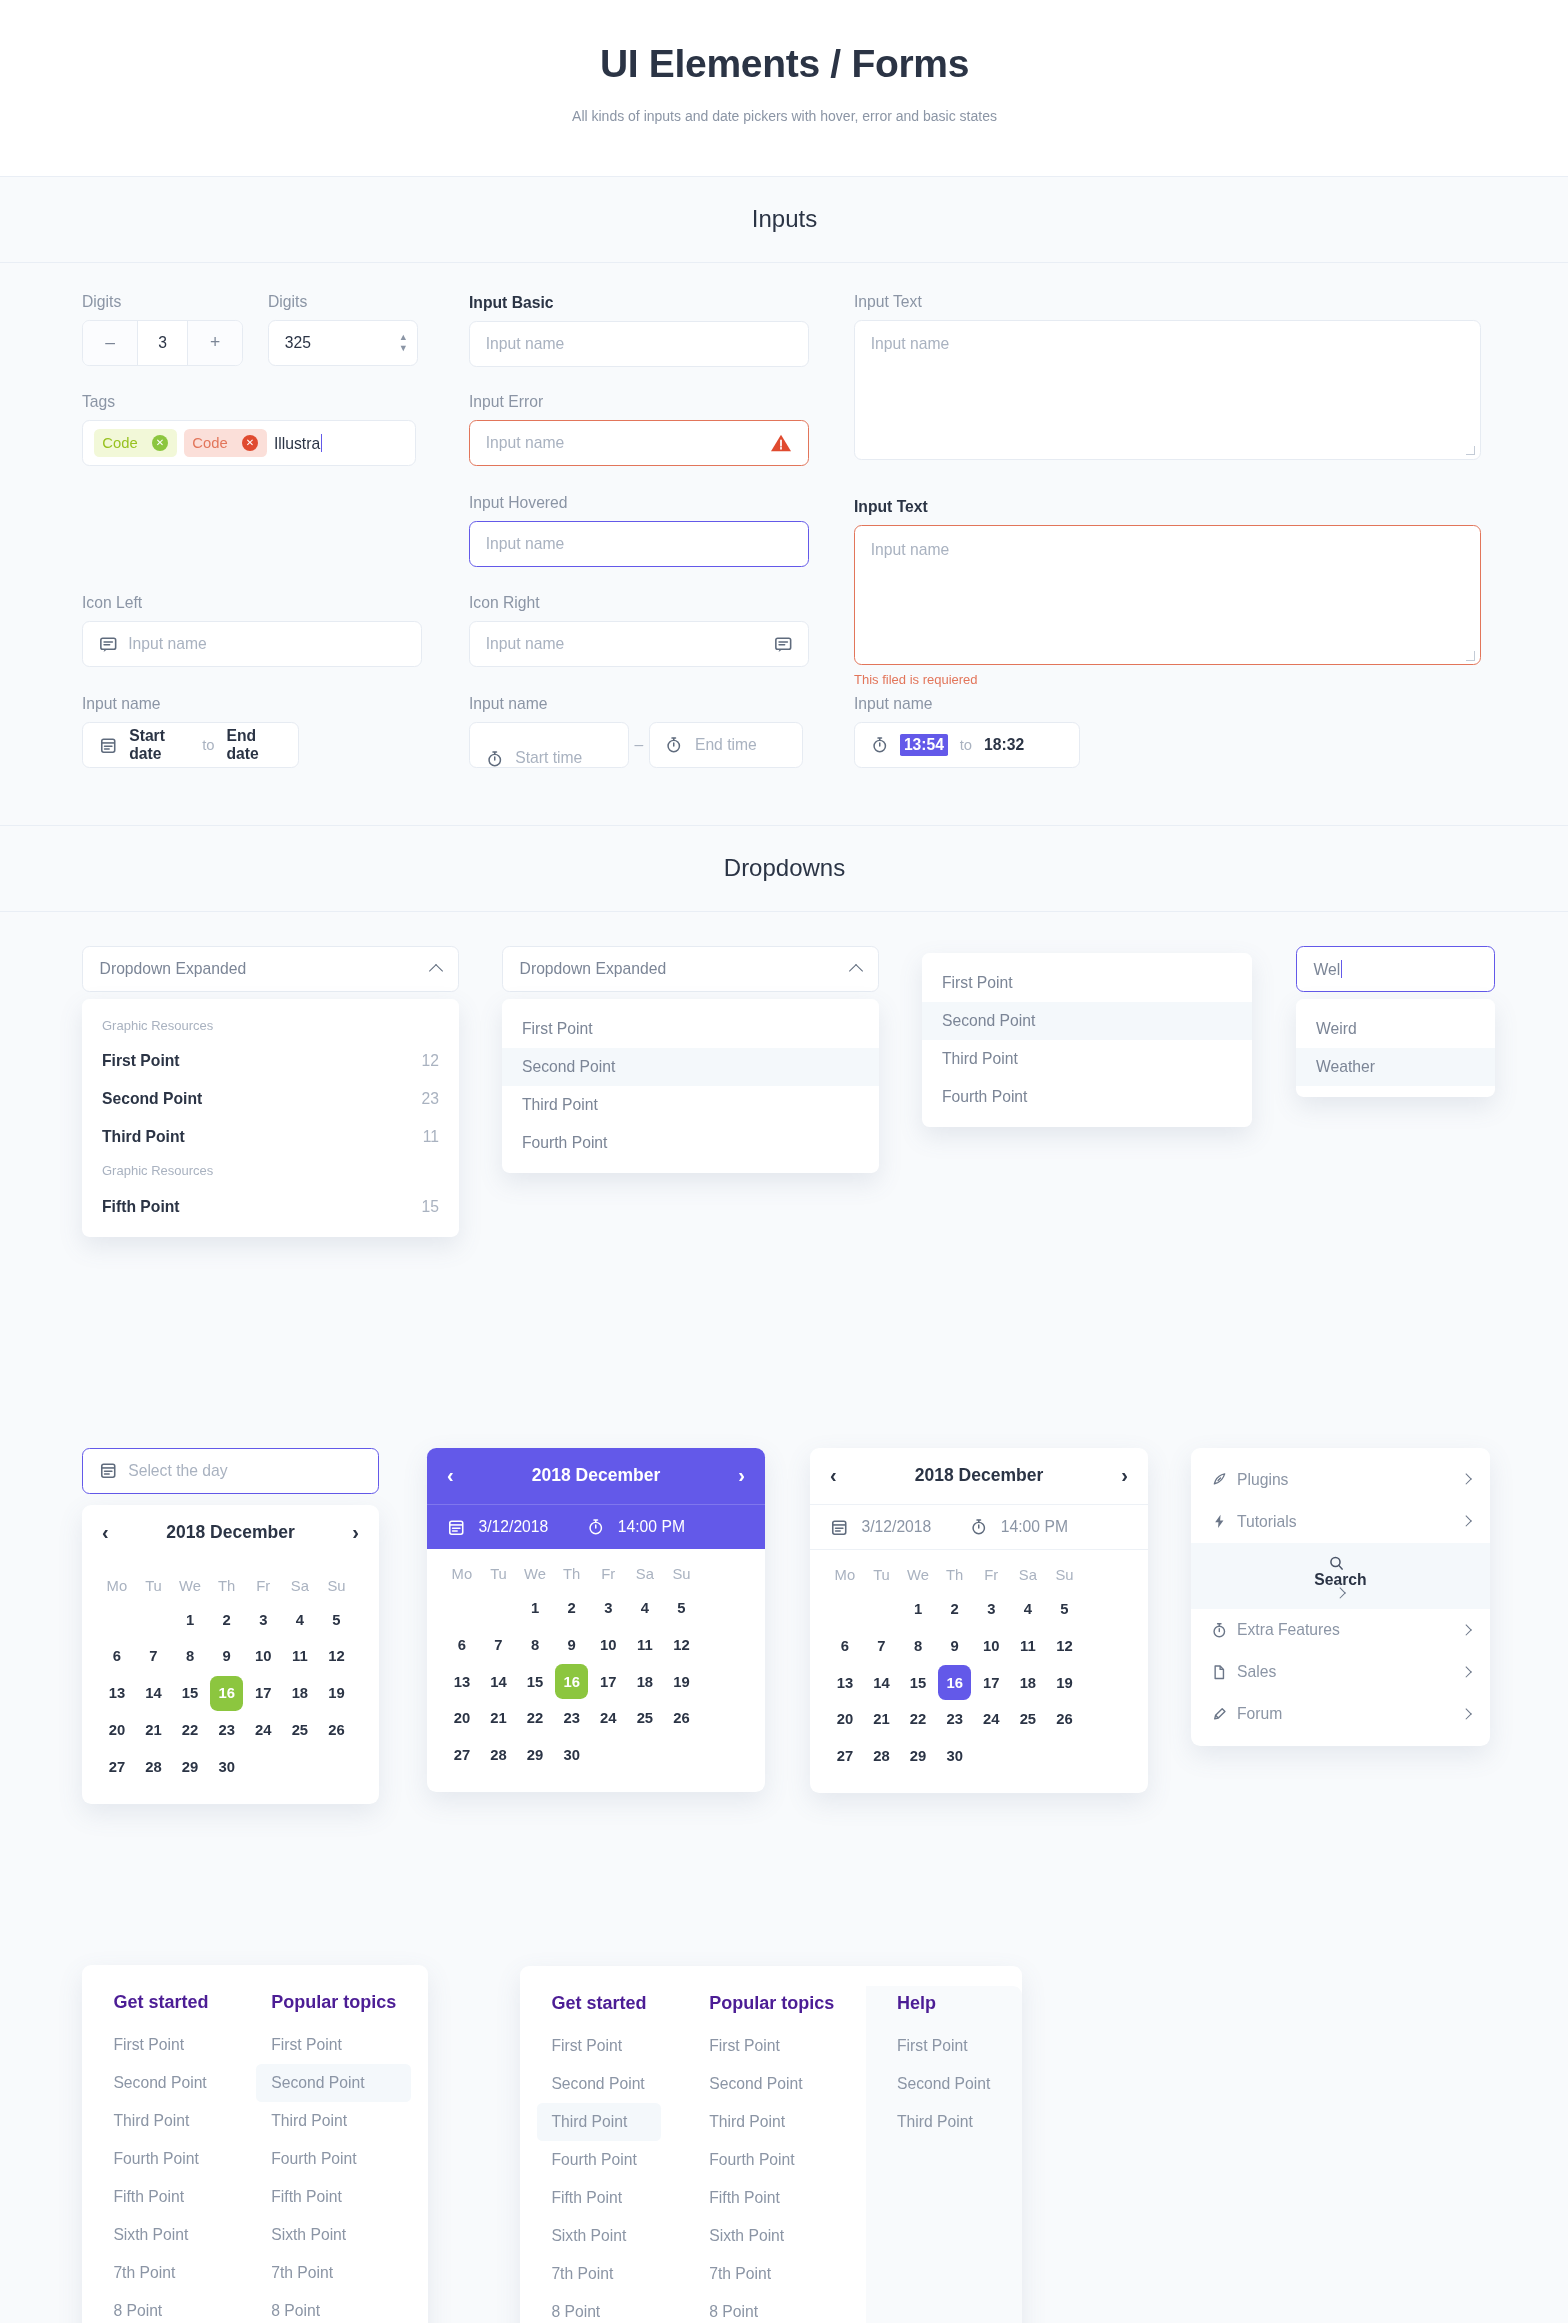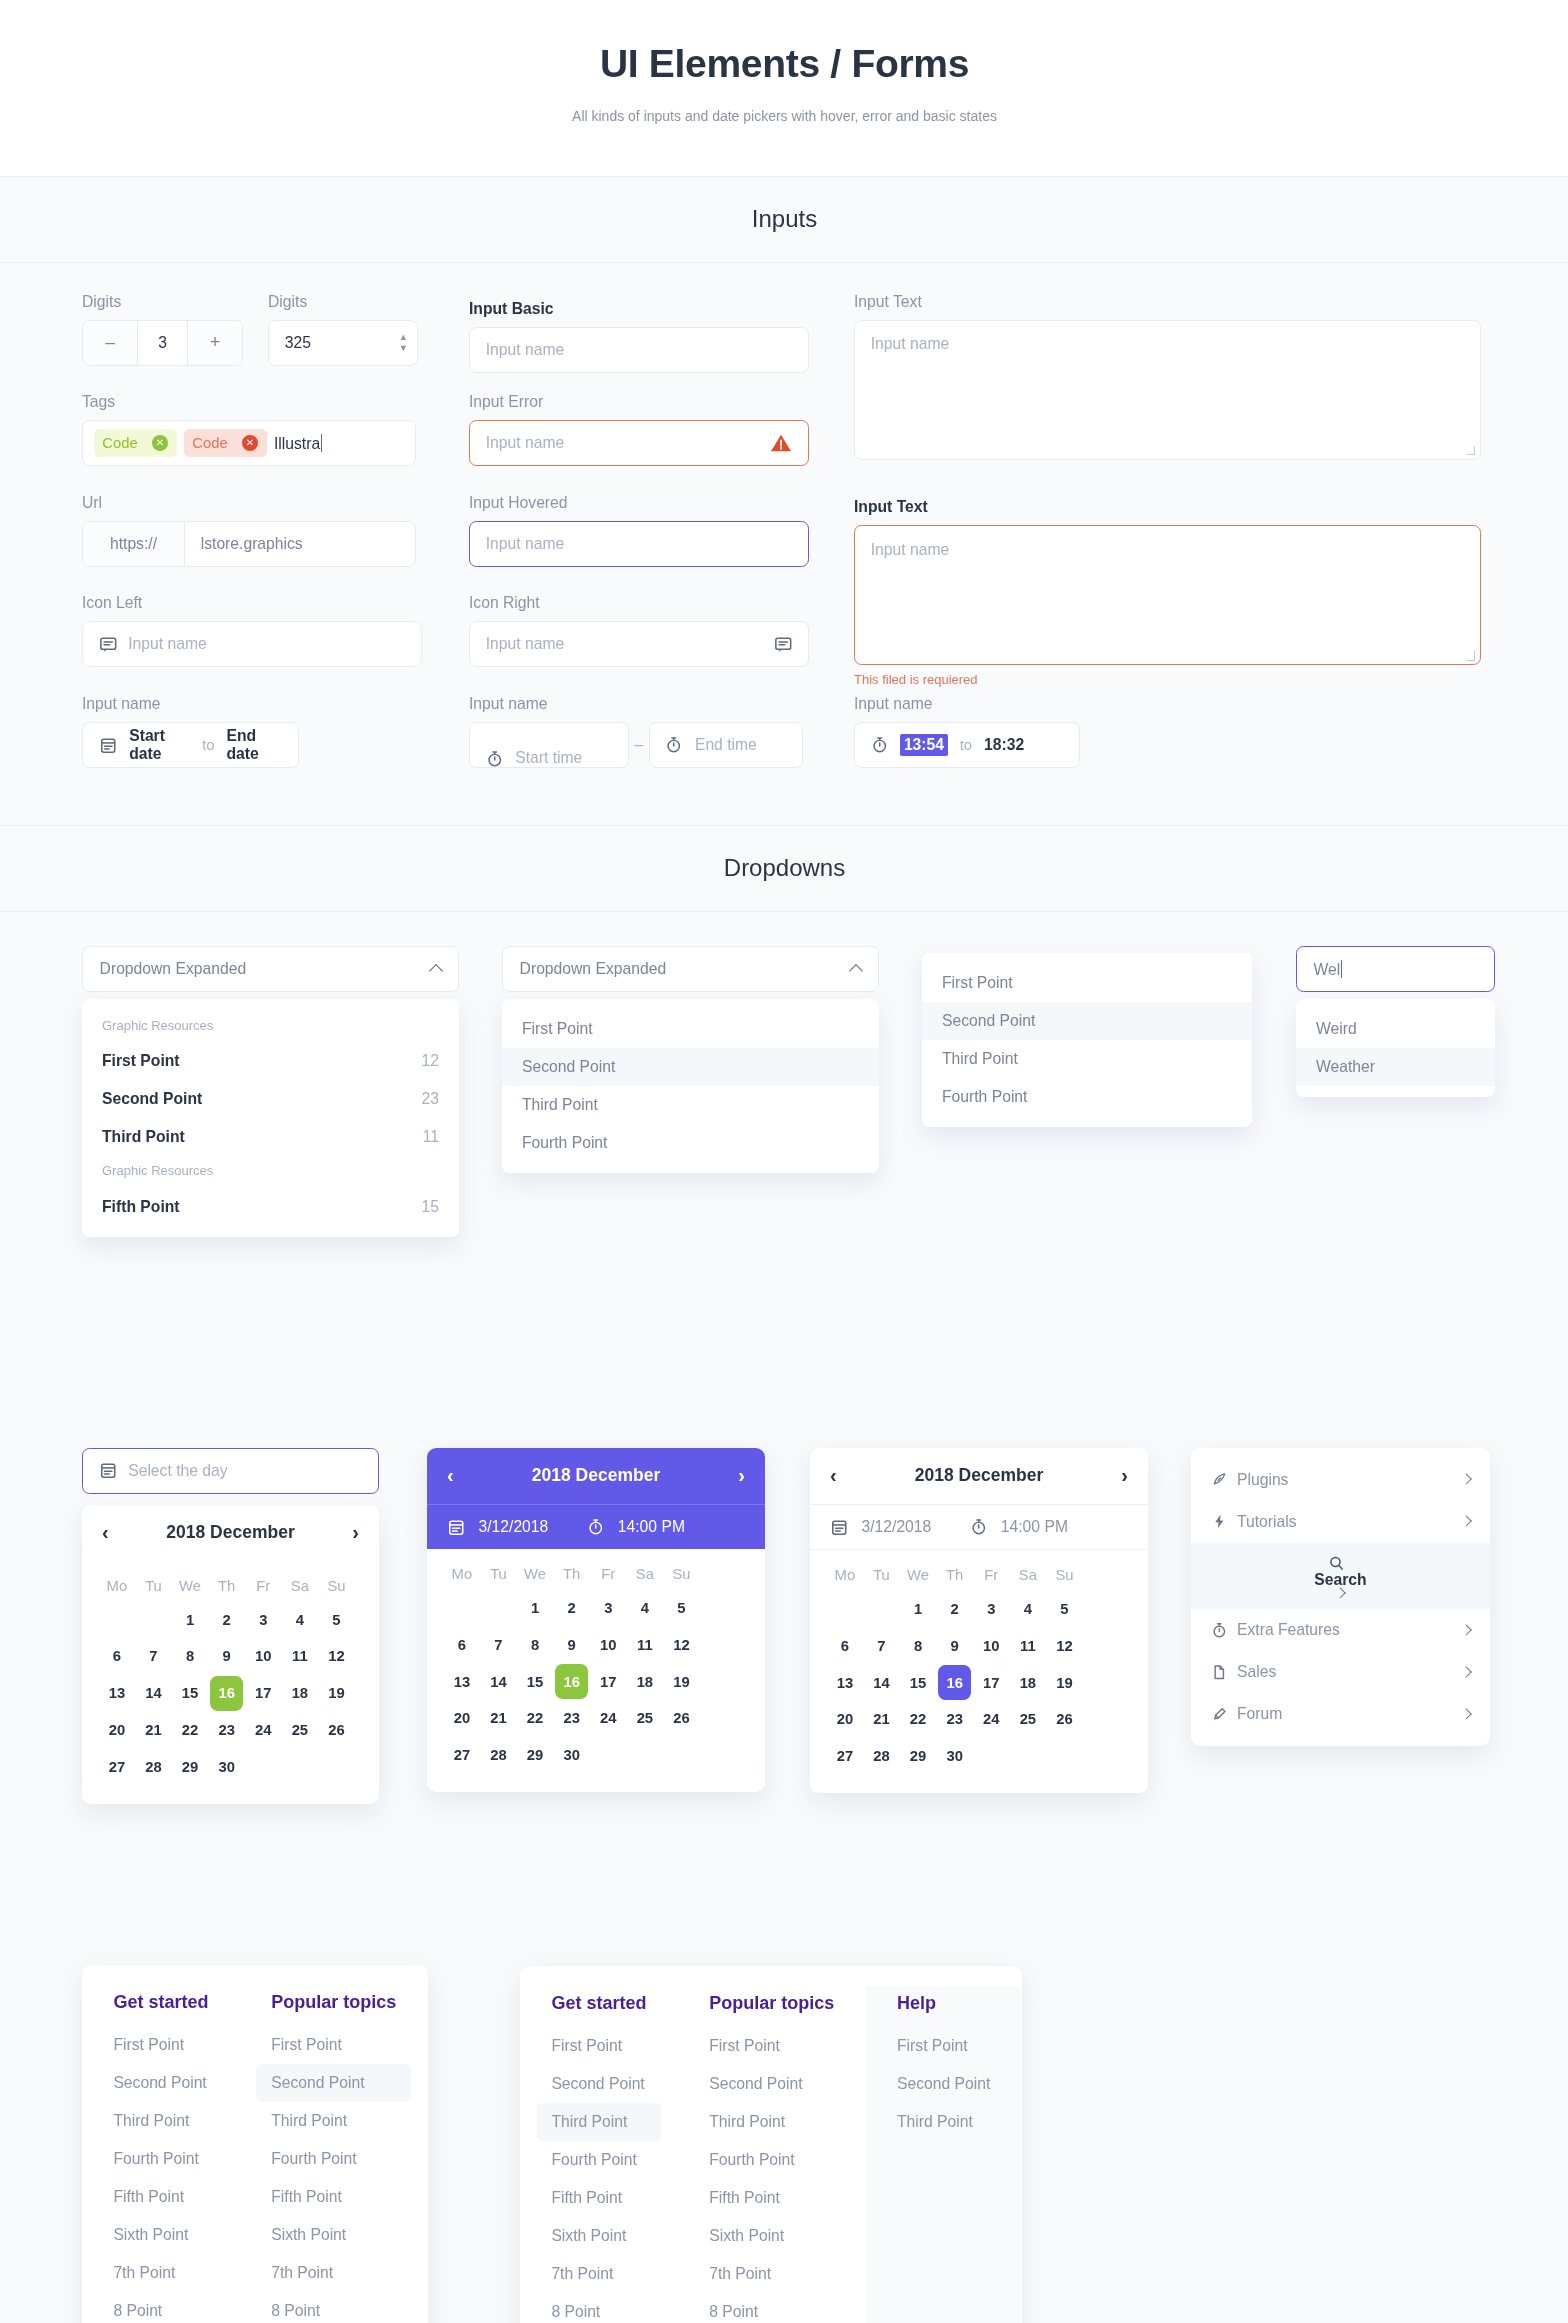--- a/index.html
+++ b/index.html
@@ -344,27 +344,20 @@
         <span class="x">✕</span>
       </span>
       <span class="chip red">
         <span>Code</span>
         <span class="x">✕</span>
       </span>
       <span class="tag-typed"><span>Illustra</span><span class="caret"></span></span>
     </div>
   </div>
 
-  <div class="col c1" style="top:231px;">
-    <span class="fld-label">Url</span>
-    <div class="url">
-      <div class="proto">https://</div>
-      <div class="val">lstore.graphics</div>
-    </div>
-  </div>
 
   <div class="col c1" style="top:331px;">
     <span class="fld-label">Icon Left</span>
     <div class="inp icon-inp">
       <span>
         <svg width="18.5" height="18.5" viewBox="0 0 20 20">
             <rect x="2" y="3.5" width="16" height="12" rx="2" fill="none" stroke="#5f6b7d" stroke-width="1.7"></rect>
             <path d="M5.5 7.5h9M5.5 10.5h6" stroke="#5f6b7d" stroke-width="1.7" stroke-linecap="round"></path>
             <path d="M6 15.5l-1 3 4-3" fill="#5f6b7d"></path>
           </svg>
@@ -382,21 +375,21 @@
             <path d="M3 7.5h14" stroke="#5f6b7d" stroke-width="1.7"></path>
             <path d="M6 11h8M6 14h5" stroke="#5f6b7d" stroke-width="1.6" stroke-linecap="round"></path>
           </svg>
       </span>
       <span class="strong">Start date</span>
       <span class="to">to</span>
       <span class="strong">End date</span>
     </div>
   </div>
 
-  <div class="col c2" style="top:37px;">
+  <div class="col c2" style="top:31px;">
     <span class="fld-label dark">Input Basic</span>
     <div class="inp basic-inp">
       <span class="ph">Input name</span>
     </div>
   </div>
 
   <div class="col c2" style="top:130px;">
     <span class="fld-label">Input Error</span>
     <div class="inp err basic-inp" style="justify-content:space-between;">
       <span class="ph">Input name</span>

